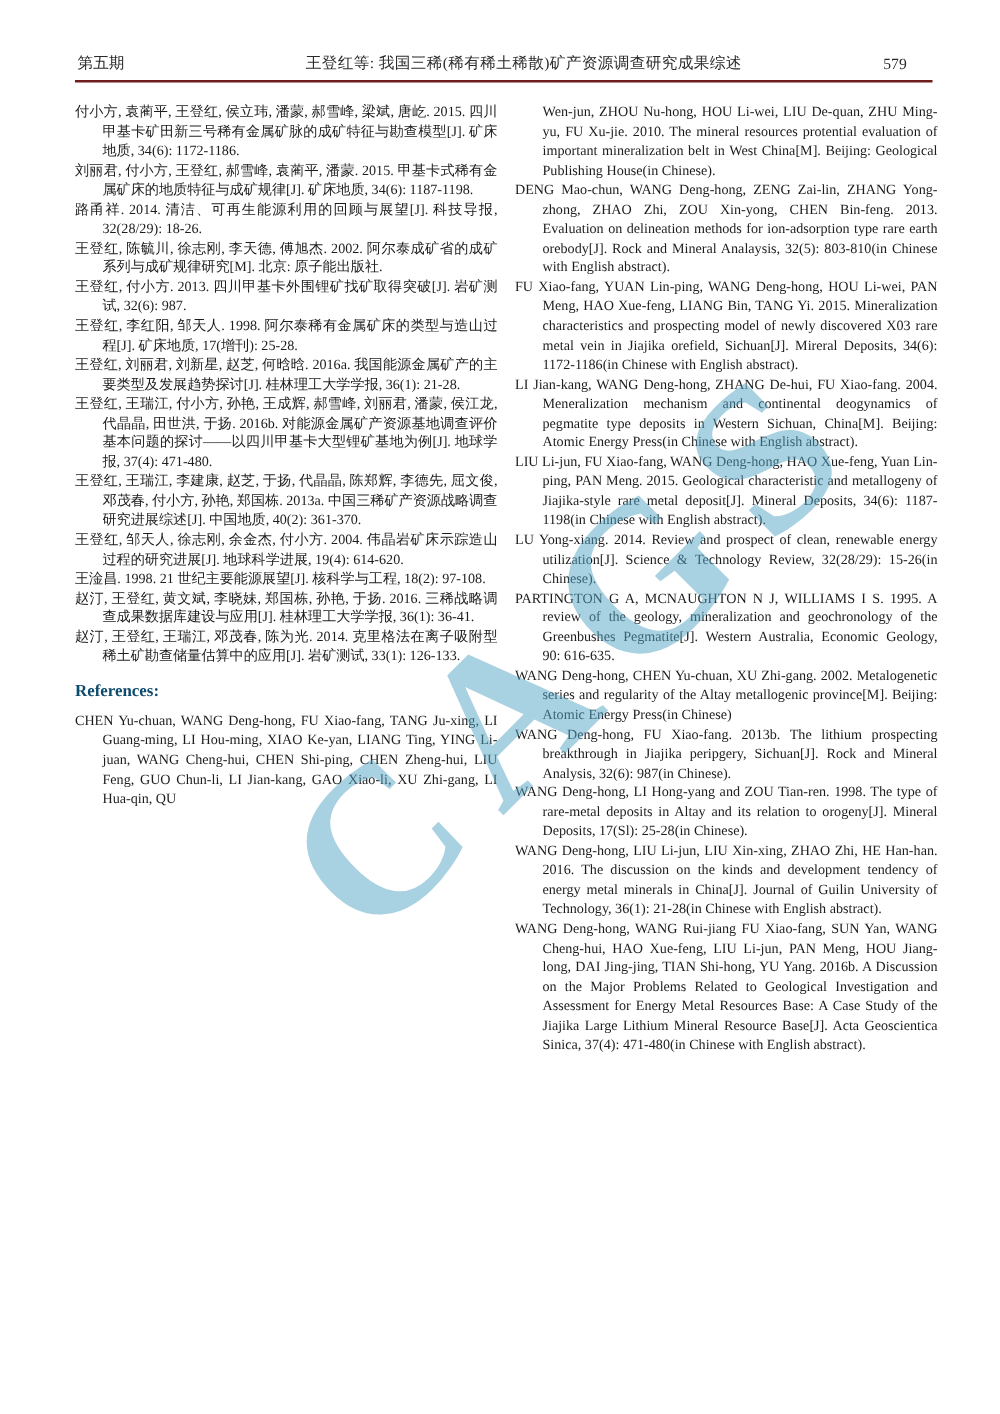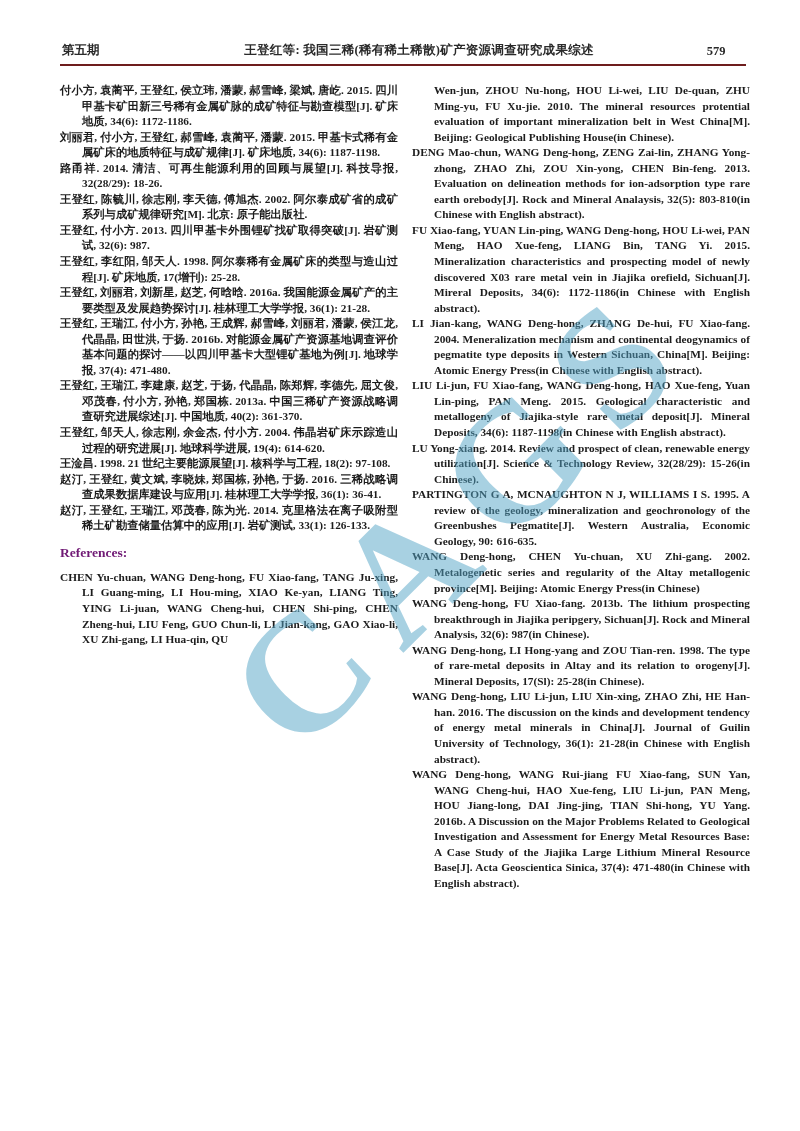--- a/index.html
+++ b/index.html
@@ -10,48 +10,47 @@
     color:#1c1c1c;
     position:relative;
     overflow:hidden;
   }
   .page { position:relative; width:800px; height:1131px; background:#fff; }
 
   
   .header {
     display:flex; align-items:flex-end; justify-content:space-between;
     padding:42px 54px 0 62px;
-    font-size:12.5px; color:#2a2a2a;font-weight:bold;
+    font-size:12.5px; color:#2a2a2a;
   }
   .header .issue { width:90px; }
   .header .running-title { flex:1; text-align:center; letter-spacing:0.3px; }
   .header .pageno { width:60px; text-align:center; }
   .header-rule {
     margin:5px 54px 0 60px;
     border-bottom:2.5px solid #6e1d1d;
   }
 
   
   .columns {
     display:flex; gap:14px;
     padding:17px 50px 0 60px;
   }
   .col { flex:1 1 0; min-width:0; }
   .ref {
     font-size:11.3px; line-height:15.55px;
     text-align:justify;
     padding-left:22px; text-indent:-22px;
     color:#1c1c1c;
-    font-weight:bold;
   }
   .ref.cont { text-indent:0; }
   .refs-heading {
     font-size:13.5px; font-weight:bold;
     margin:11px 0 9px 0;
-    color:#701a75;
+    color:#0c4a6e;
   }
 
   
   .watermark {
     position:absolute;
     left:90px; top:420px; width:740px;
     text-align:center;
     transform:rotate(-45deg);
     font-size:168px; font-weight:bold;
     letter-spacing:26px;

